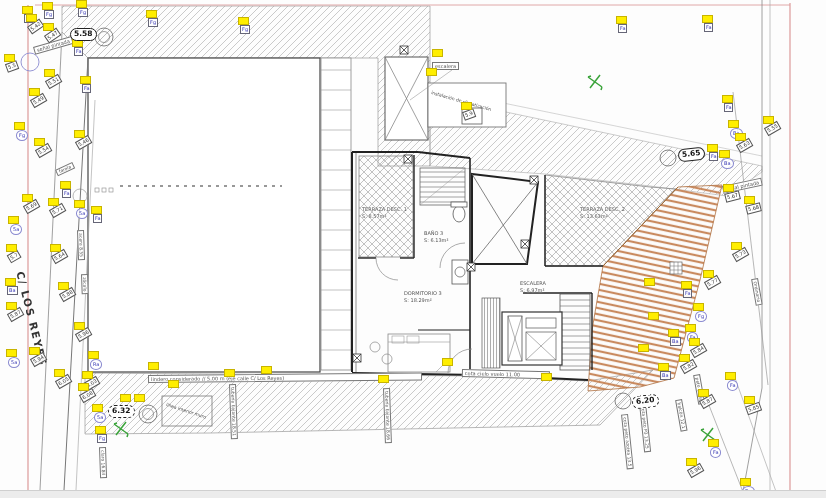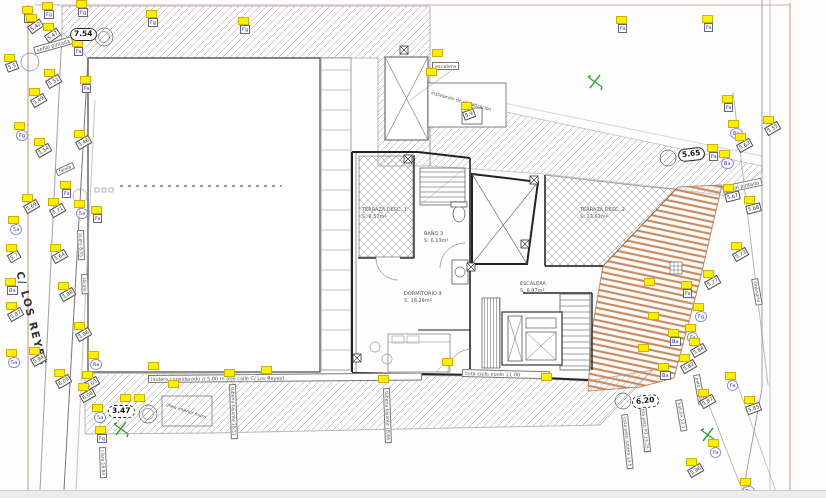--- a/index.html
+++ b/index.html
@@ -222,23 +222,23 @@
   </div>
   <div class="room" style="left:520px;top:280px;">
     <span>ESCALERA</span><br>
     <span>S: 6.97m²</span>
   </div>
   <div class="room" style="left:580px;top:206px;">
     <span>TERRAZA DESC. 2</span><br>
     <span>S: 13.63m²</span>
   </div>
 
-  <div class="bm" style="left:70px;top:28px;">7.54</div>
+  <div class="bm" style="left:70px;top:28px;">5.58</div>
   <div class="bm" style="left:678px;top:148px;transform:rotate(-6deg);">5.65</div>
-  <div class="bm dashed" style="left:108px;top:405px;">3.47</div>
+  <div class="bm dashed" style="left:108px;top:405px;">6.32</div>
   <div class="bm dashed" style="left:632px;top:395px;transform:rotate(-6deg);">6.20</div>
 
   <div id="points-layer" class="layer">
       <div class="flag" style="left: 22px; top: 6px;"></div>
       <div class="pt code" style="left: 24px; top: 14px;">Ba</div>
       <div class="flag" style="left: 42px; top: 2px;"></div>
       <div class="pt code" style="left: 44px; top: 10px;">Fg</div>
       <div class="flag" style="left: 76px; top: 0px;"></div>
       <div class="pt code" style="left: 78px; top: 8px;">Fg</div>
       <div class="flag" style="left: 26px; top: 14px;"></div>

